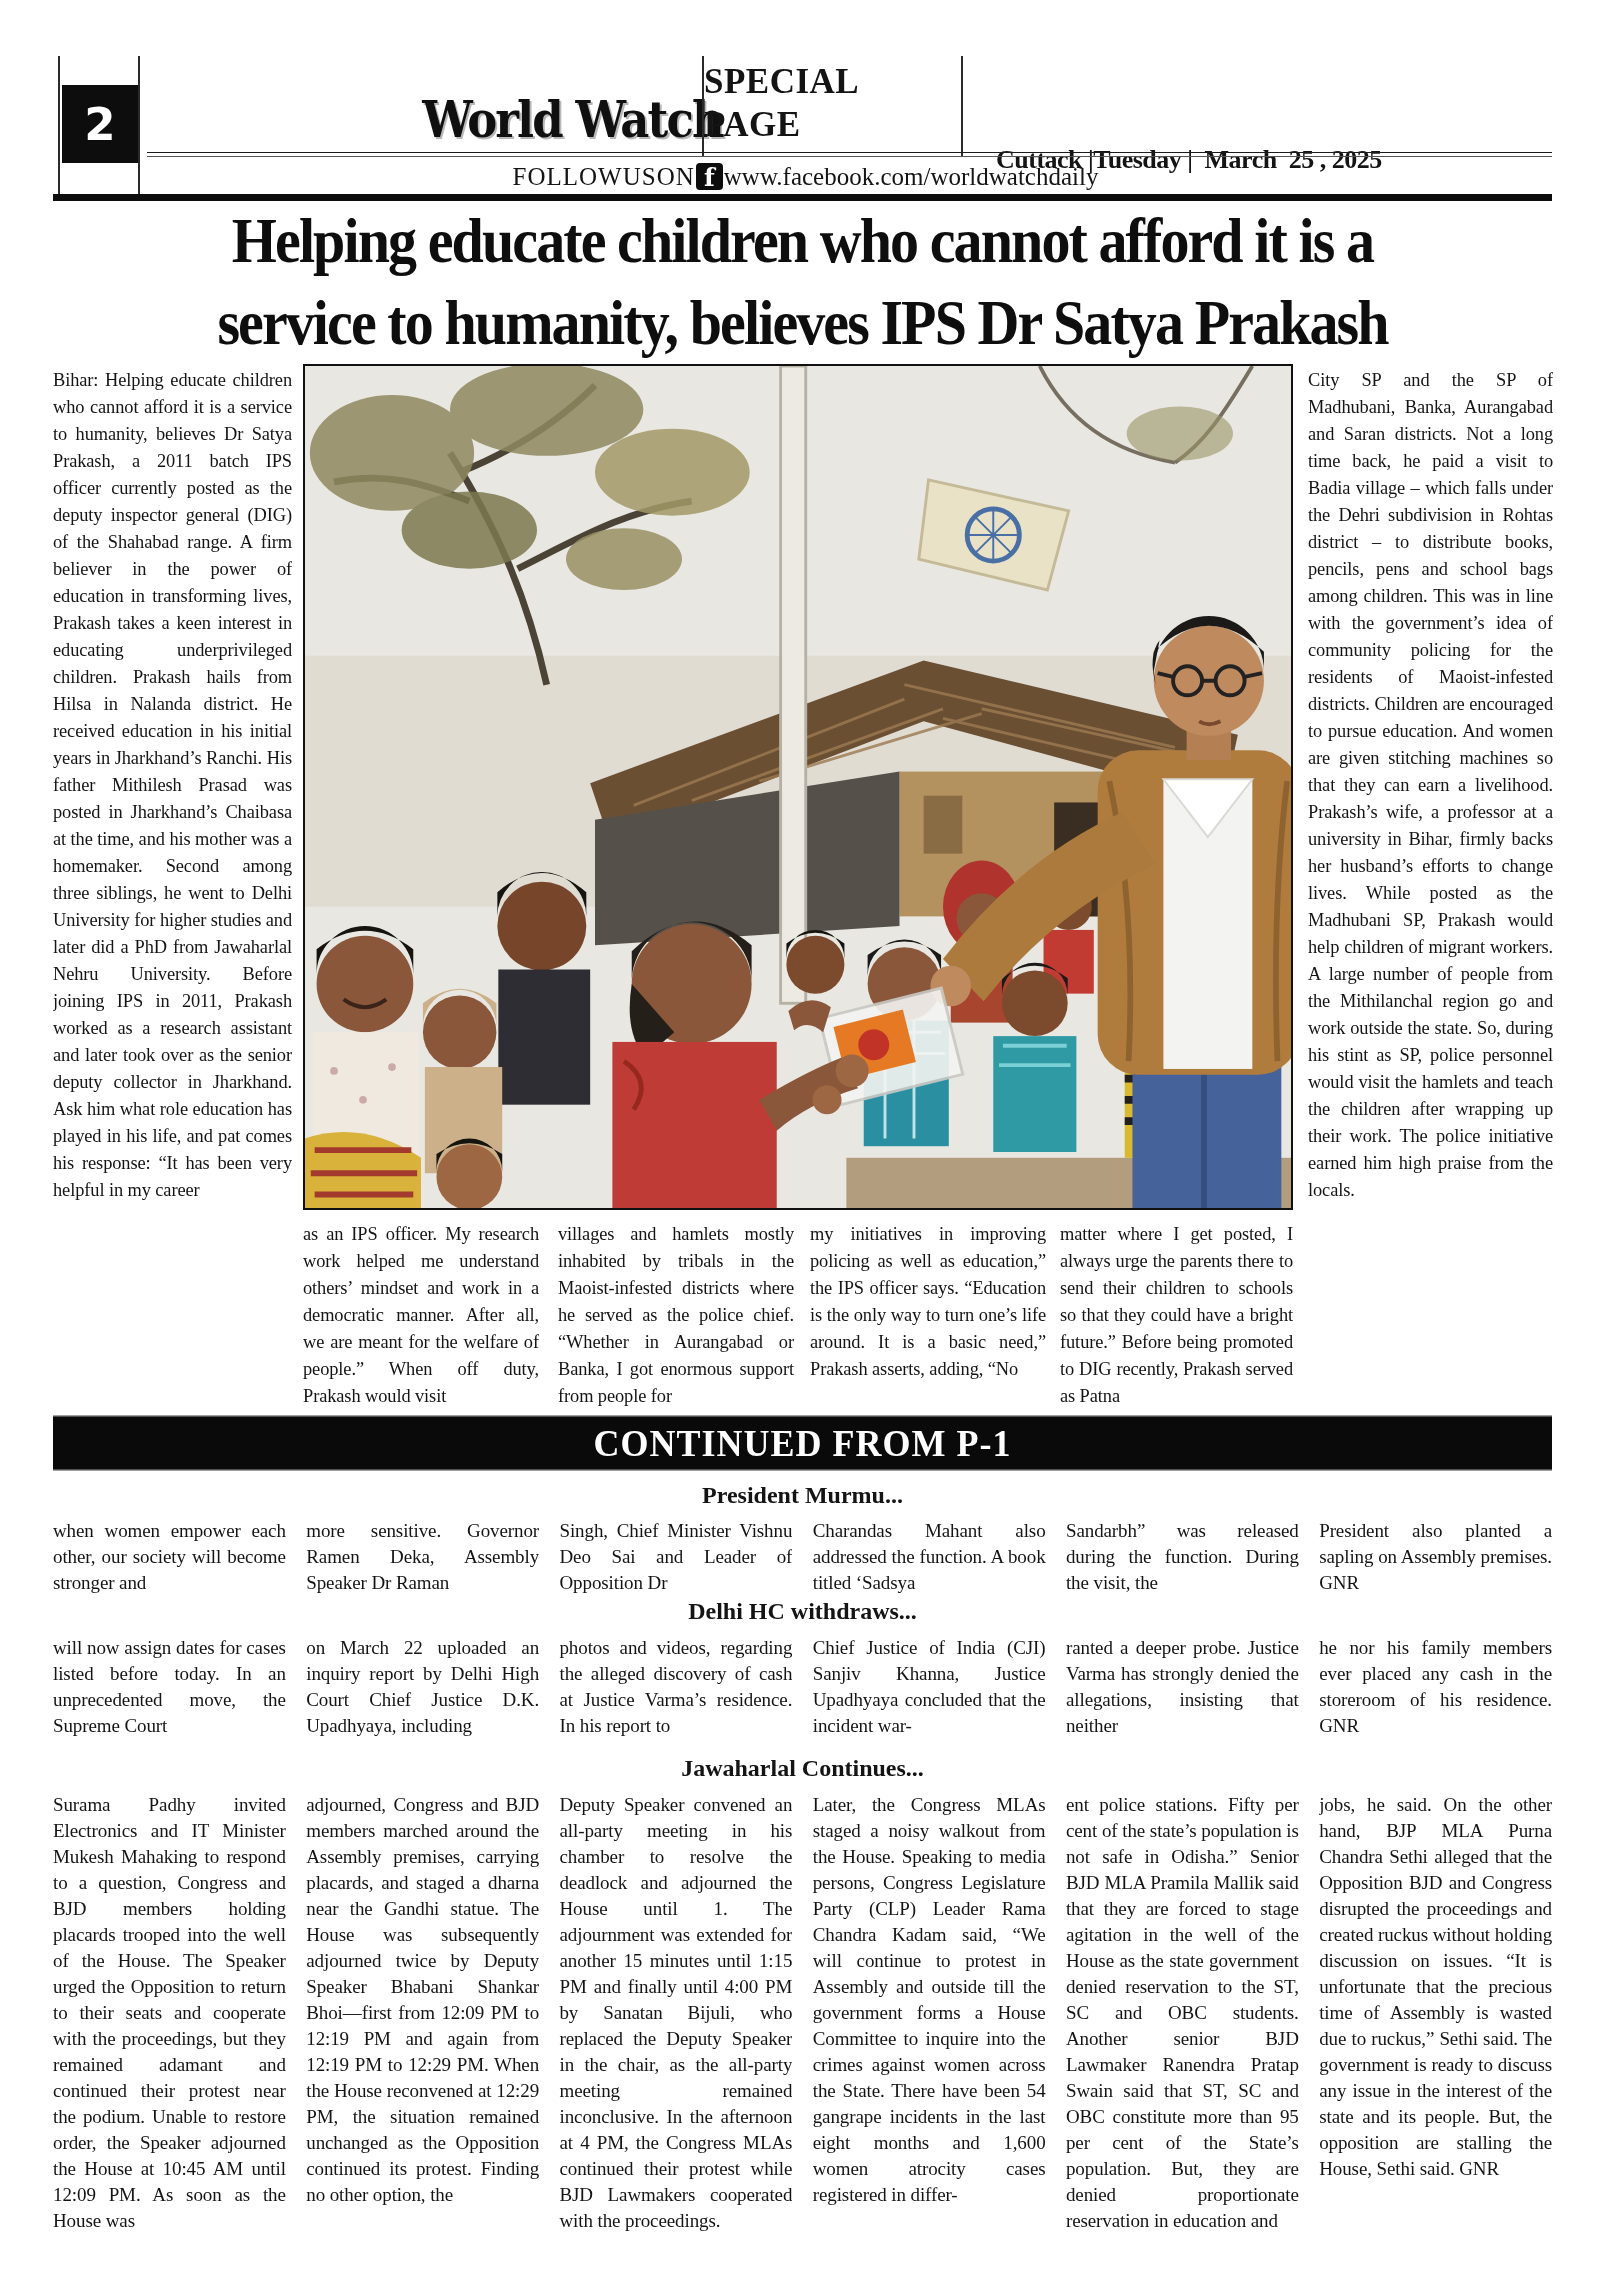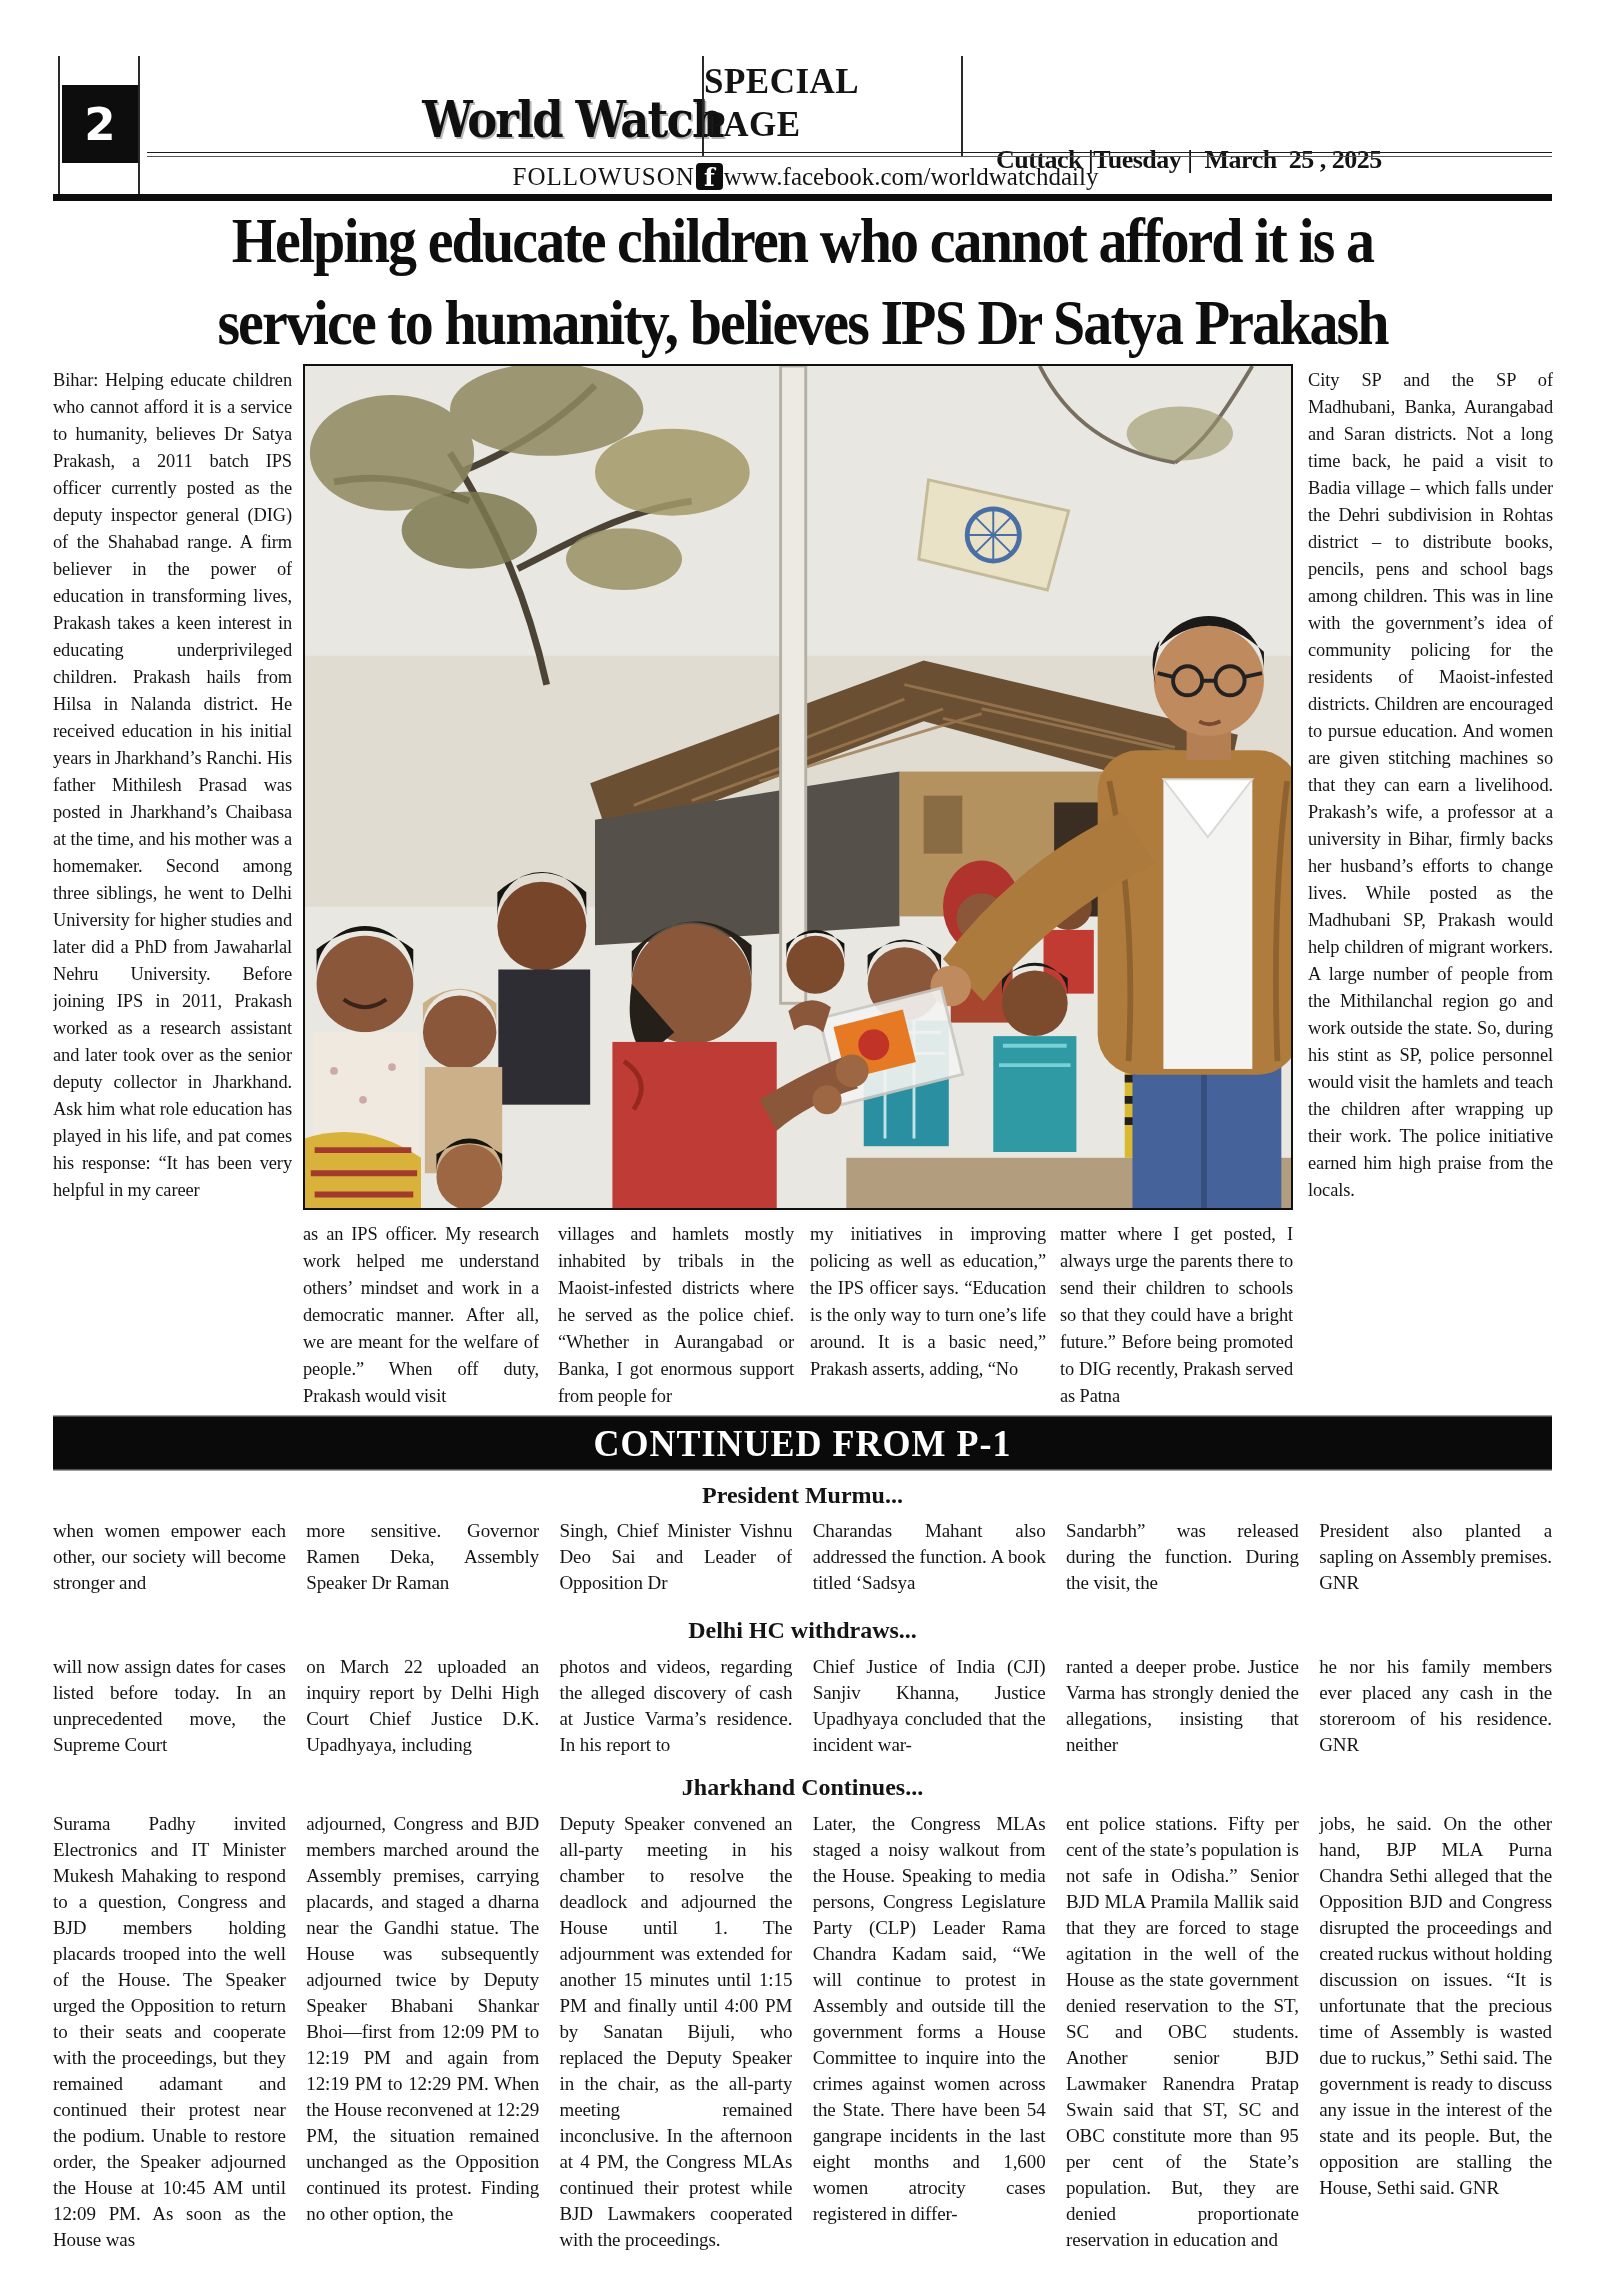--- a/index.html
+++ b/index.html
@@ -265,31 +265,31 @@
     <div class="story-head">President Murmu...</div>
     <div class="cols6">
       <div class="c">when women empower each other, our society will become stronger and</div>
       <div class="c">more sensitive. Governor Ramen Deka, Assembly Speaker Dr Raman</div>
       <div class="c">Singh, Chief Minister Vishnu Deo Sai and Leader of Opposition Dr</div>
       <div class="c">Charandas Mahant also addressed the function. A book titled ‘Sadsya</div>
       <div class="c">Sandarbh” was released during the function. During the visit, the</div>
       <div class="c">President also planted a sapling on Assembly premises. GNR</div>
     </div>
 
-    <div class="story-head" style="margin-top:20px;">Delhi HC withdraws...</div>
+    <div class="story-head" style="margin-top:1px;">Delhi HC withdraws...</div>
     <div class="cols6">
       <div class="c">will now assign dates for cases listed before today. In an unprecedented move, the Supreme Court</div>
       <div class="c">on March 22 uploaded an inquiry report by Delhi High Court Chief Justice D.K. Upadhyaya, including</div>
       <div class="c">photos and videos, regarding the alleged discovery of cash at Justice Varma’s residence. In his report to</div>
       <div class="c">Chief Justice of India (CJI) Sanjiv Khanna, Justice Upadhyaya concluded that the incident war-</div>
       <div class="c">ranted a deeper probe. Justice Varma has strongly denied the allegations, insisting that neither</div>
       <div class="c">he nor his family members ever placed any cash in the storeroom of his residence. GNR</div>
     </div>
 
-    <div class="story-head" style="margin-top:15.5px;">Jharkhand Continues...</div>
+    <div class="story-head" style="margin-top:15.5px;">Jawaharlal Continues...</div>
     <div class="cols6">
       <div class="c">Surama Padhy invited Electronics and IT Minister Mukesh Mahaking to respond to a question, Congress and BJD members holding placards trooped into the well of the House. The Speaker urged the Opposition to return to their seats and cooperate with the proceedings, but they remained adamant and continued their protest near the podium. Unable to restore order, the Speaker adjourned the House at 10:45 AM until 12:09 PM. As soon as the House was</div>
       <div class="c">adjourned, Congress and BJD members marched around the Assembly premises, carrying placards, and staged a dharna near the Gandhi statue. The House was subsequently adjourned twice by Deputy Speaker Bhabani Shankar Bhoi—first from 12:09 PM to 12:19 PM and again from 12:19 PM to 12:29 PM. When the House reconvened at 12:29 PM, the situation remained unchanged as the Opposition continued its protest. Finding no other option, the</div>
       <div class="c">Deputy Speaker convened an all-party meeting in his chamber to resolve the deadlock and adjourned the House until 1. The adjournment was extended for another 15 minutes until 1:15 PM and finally until 4:00 PM by Sanatan Bijuli, who replaced the Deputy Speaker in the chair, as the all-party meeting remained inconclusive. In the afternoon at 4 PM, the Congress MLAs continued their protest while BJD Lawmakers cooperated with the proceedings.</div>
       <div class="c">Later, the Congress MLAs staged a noisy walkout from the House. Speaking to media persons, Congress Legislature Party (CLP) Leader Rama Chandra Kadam said, “We will continue to protest in Assembly and outside till the government forms a House Committee to inquire into the crimes against women across the State. There have been 54 gangrape incidents in the last eight months and 1,600 women atrocity cases registered in differ-</div>
       <div class="c">ent police stations. Fifty per cent of the state’s population is not safe in Odisha.” Senior BJD MLA Pramila Mallik said that they are forced to stage agitation in the well of the House as the state government denied reservation to the ST, SC and OBC students. Another senior BJD Lawmaker Ranendra Pratap Swain said that ST, SC and OBC constitute more than 95 per cent of the State’s population. But, they are denied proportionate reservation in education and</div>
       <div class="c">jobs, he said. On the other hand, BJP MLA Purna Chandra Sethi alleged that the Opposition BJD and Congress disrupted the proceedings and created ruckus without holding discussion on issues. “It is unfortunate that the precious time of Assembly is wasted due to ruckus,” Sethi said. The government is ready to discuss any issue in the interest of the state and its people. But, the opposition are stalling the House, Sethi said. GNR</div>
     </div>
   </div>
 

